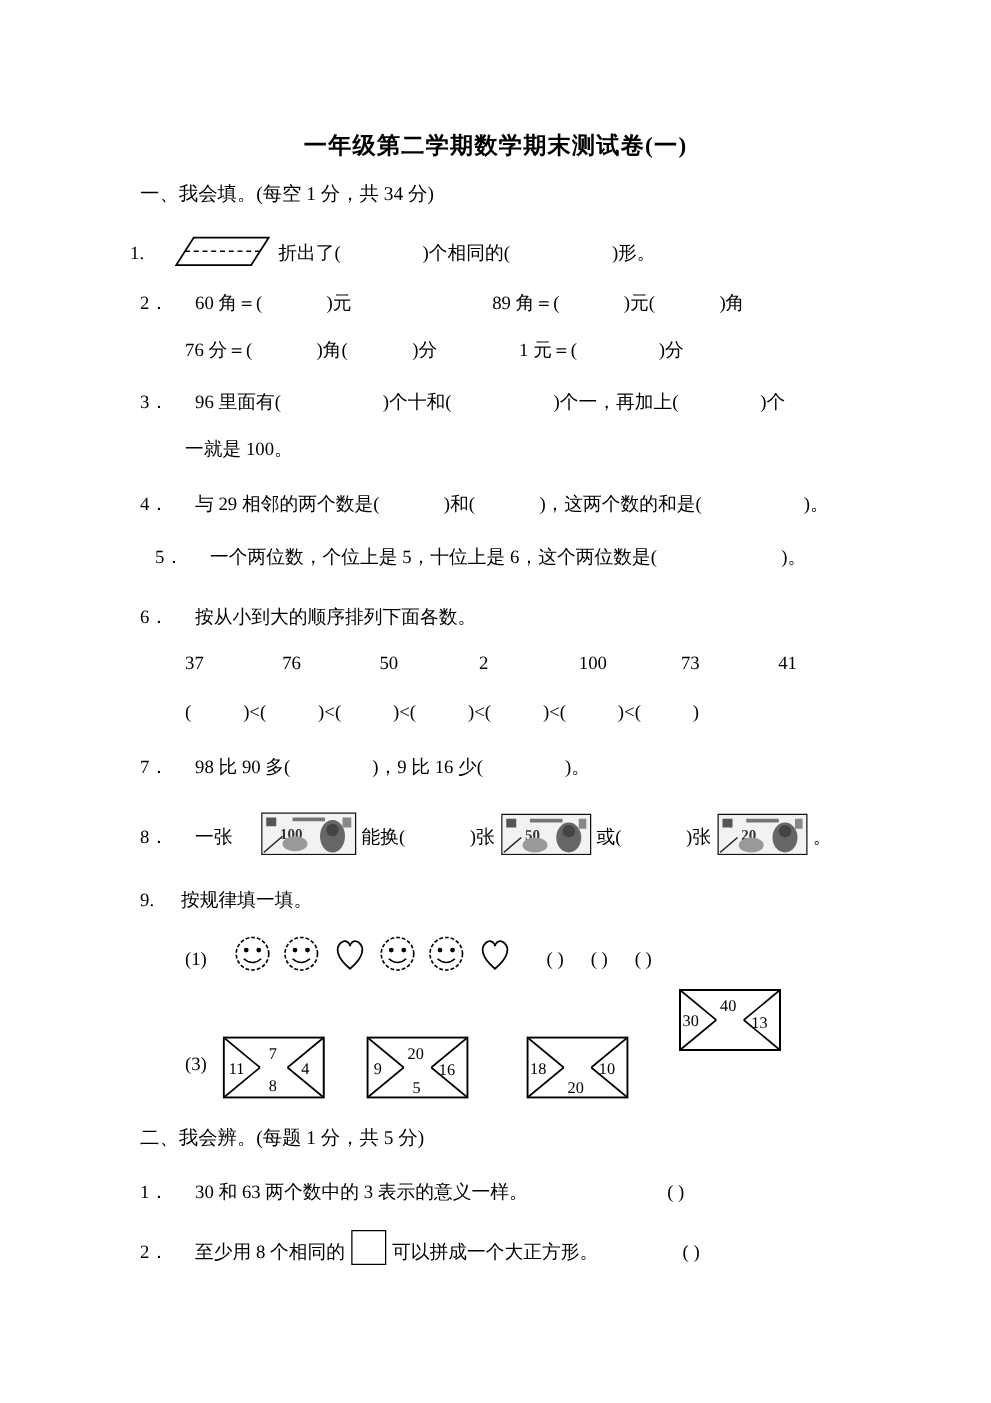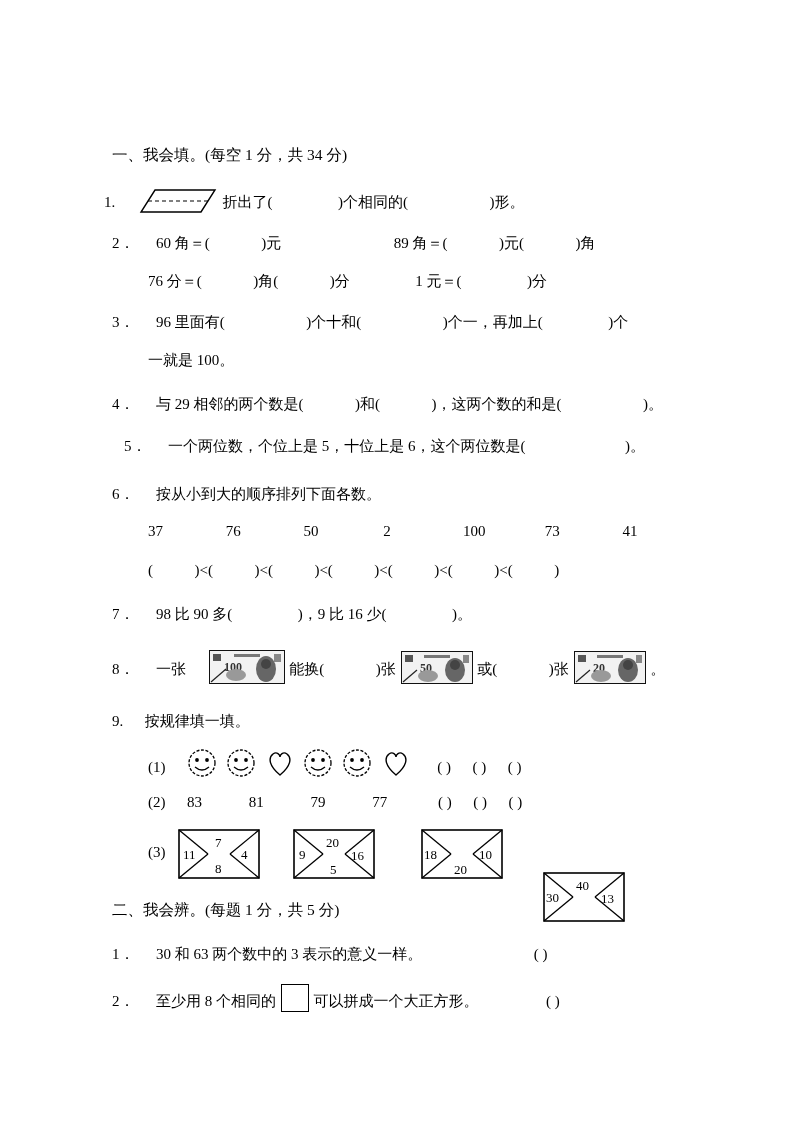--- a/index.html
+++ b/index.html
@@ -100,20 +100,21 @@
     margin: 0 1px;
     background: #fff;
   }
   .paren { letter-spacing: 0; }
 </style>
 </head>
 <body>
 
 <div class="page">
 
+  <div class="title">一年级第二学期数学期末测试卷(一)</div>
 
   <div class="section-head" style="top:145px;">一、我会填。(每空 1 分，共 34 分)</div>
 
   <div class="q" style="left:104px; top:188px;">
     <span class="num">1.</span>
     <span class="gap-s"></span>
     <span class="parallelogram">
       <svg width="78" height="26" viewBox="0 0 78 26">
         <polygon points="16,2 76,2 62,24 2,24" fill="none" stroke="#000" stroke-width="1.4"></polygon>
         <line x1="9" y1="13" x2="69" y2="13" stroke="#000" stroke-width="1.2" stroke-dasharray="4,3"></line>
@@ -344,33 +345,20 @@
     </span>
 
     <span class="gap-s"></span>
     <span>(        )</span>
     <span class="gap-s"></span>
     <span>(        )</span>
     <span class="gap-s"></span>
     <span>(        )</span>
   </div>
 
-  <div class="q" style="left:148px; top:793px;">
-    <span>(2)</span>
-    <span class="gap-s"></span>
-    <span style="display:inline-block;width:58px;">83</span>
-    <span style="display:inline-block;width:58px;">81</span>
-    <span style="display:inline-block;width:58px;">79</span>
-    <span style="display:inline-block;width:62px;">77</span>
-    <span>(        )</span>
-    <span class="gap-s"></span>
-    <span>(        )</span>
-    <span class="gap-s"></span>
-    <span>(        )</span>
-  </div>
 
   <div class="q" style="left:148px; top:843px;">
     <span>(3)</span>
   </div>
 
   <div class="puzzle" style="left:178px; top:829px;">
     <svg width="82" height="50" viewBox="0 0 82 50">
       <rect x="1" y="1" width="80" height="48" fill="none" stroke="#000" stroke-width="1.6"></rect>
       <line x1="1" y1="1" x2="30" y2="25" stroke="#000" stroke-width="1.3"></line>
       <line x1="1" y1="49" x2="30" y2="25" stroke="#000" stroke-width="1.3"></line>
@@ -403,21 +391,21 @@
       <line x1="1" y1="1" x2="30" y2="25" stroke="#000" stroke-width="1.3"></line>
       <line x1="1" y1="49" x2="30" y2="25" stroke="#000" stroke-width="1.3"></line>
       <line x1="81" y1="1" x2="52" y2="25" stroke="#000" stroke-width="1.3"></line>
       <line x1="81" y1="49" x2="52" y2="25" stroke="#000" stroke-width="1.3"></line>
       <text x="3" y="30" font-family="Liberation Serif, serif" font-size="13" fill="#000">18</text>
       <text x="33" y="45" font-family="Liberation Serif, serif" font-size="13" fill="#000">20</text>
       <text x="58" y="30" font-family="Liberation Serif, serif" font-size="13" fill="#000">10</text>
     </svg>
   </div>
 
-  <div class="puzzle" style="left:543px; top:872px;text-align:right;">
+  <div class="puzzle" style="left:543px; top:791px;text-align:right;">
     <svg width="82" height="50" viewBox="0 0 82 50">
       <rect x="1" y="1" width="80" height="48" fill="none" stroke="#000" stroke-width="1.6"></rect>
       <line x1="1" y1="1" x2="30" y2="25" stroke="#000" stroke-width="1.3"></line>
       <line x1="1" y1="49" x2="30" y2="25" stroke="#000" stroke-width="1.3"></line>
       <line x1="81" y1="1" x2="52" y2="25" stroke="#000" stroke-width="1.3"></line>
       <line x1="81" y1="49" x2="52" y2="25" stroke="#000" stroke-width="1.3"></line>
       <text x="3" y="30" font-family="Liberation Serif, serif" font-size="13" fill="#000">30</text>
       <text x="33" y="18" font-family="Liberation Serif, serif" font-size="13" fill="#000">40</text>
       <text x="58" y="31" font-family="Liberation Serif, serif" font-size="13" fill="#000">13</text>
     </svg>

